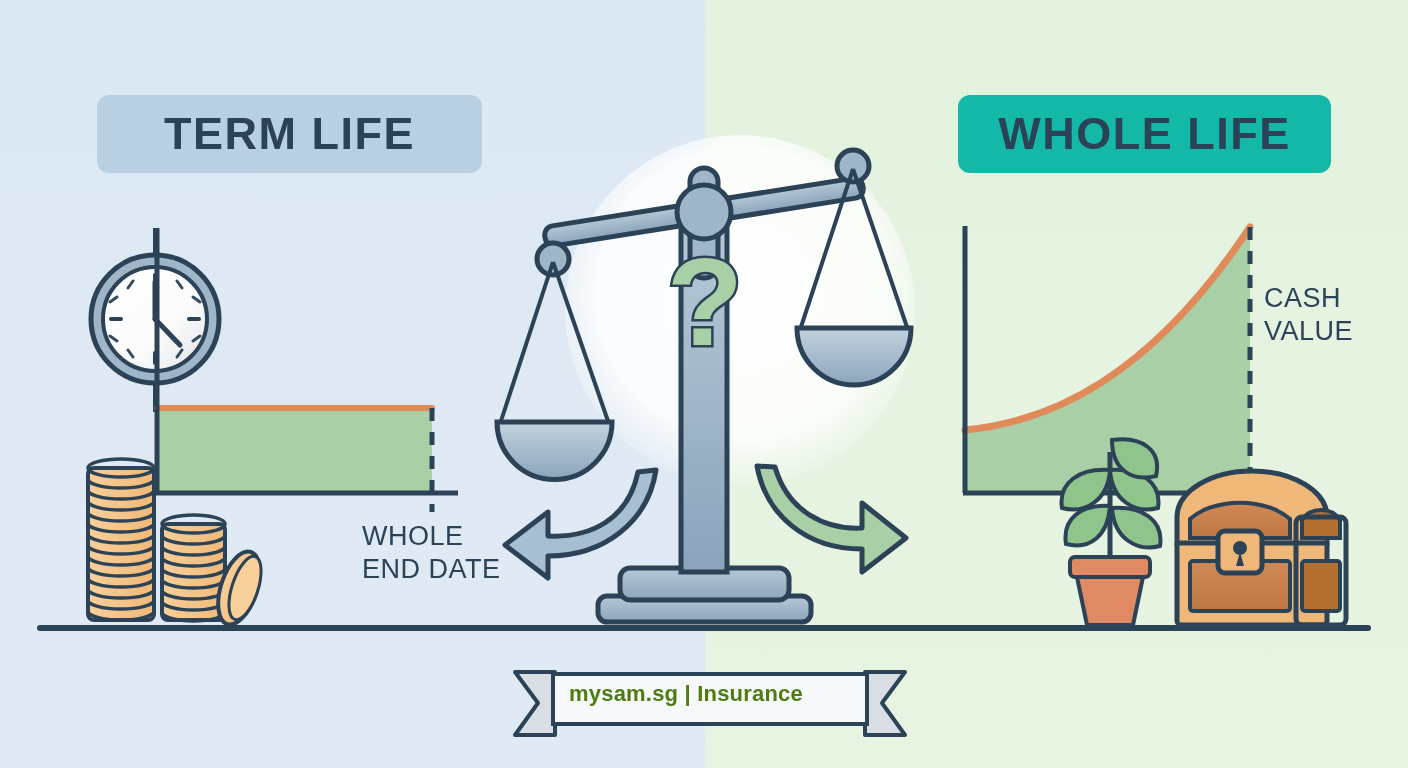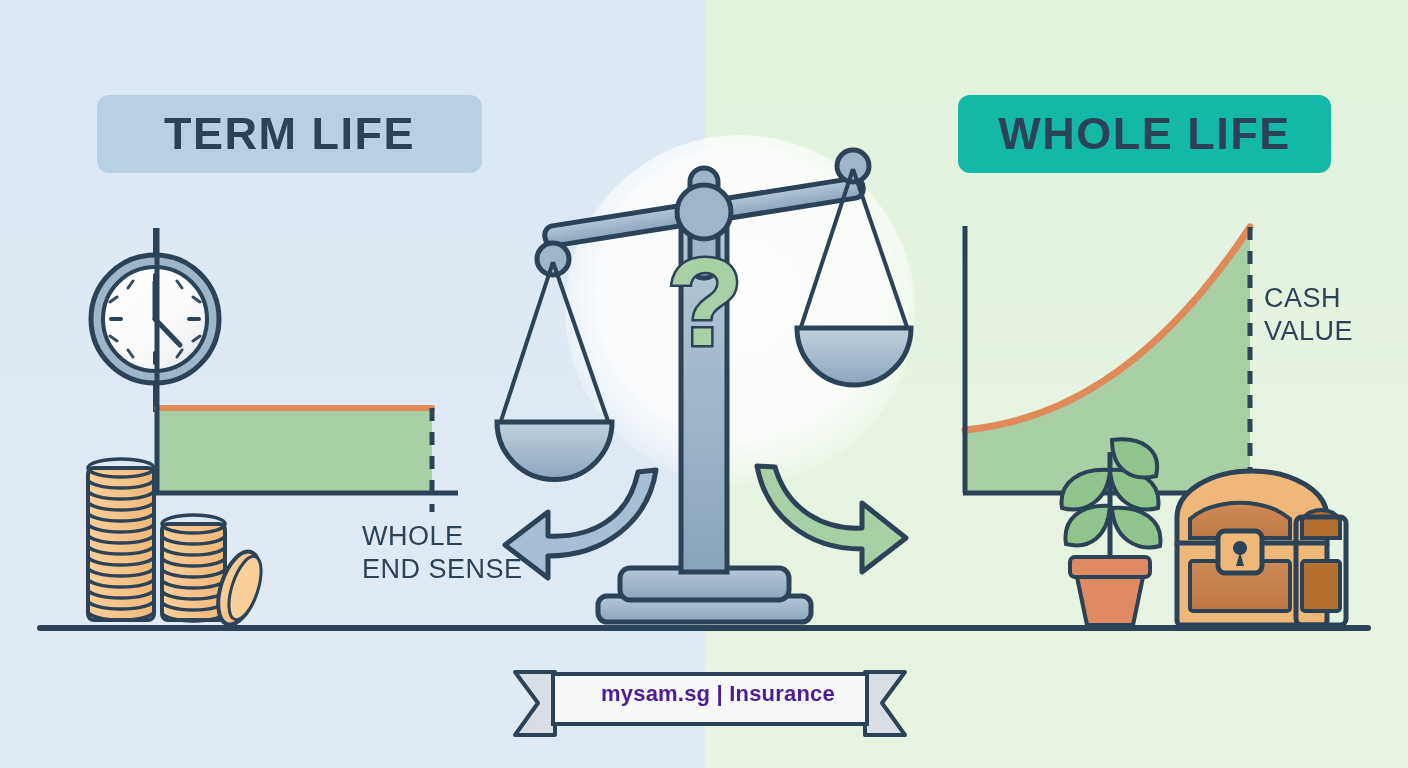--- a/index.html
+++ b/index.html
@@ -44,22 +44,22 @@
   }
   #lbl-fixed{left:362px;top:520px;width:180px;}
   #lbl-cash{left:1264px;top:282px;width:150px;}
   #lbl-financial{
     left:600px;top:368px;width:220px;
     text-align:center;font-weight:bold;font-size:30px;line-height:36px;
     color:#2b4257;
   }
 
   #ribbon-text{
-    position:absolute;left:568px;top:681px;width:300px;
-    text-align:center;font-size:22px;font-weight:bold;color:#4c1d95;
+    position:absolute;left:536px;top:681px;width:300px;
+    text-align:center;font-size:22px;font-weight:bold;color:#4d7c0f;
     letter-spacing:0.2px;
   }
 </style>
 </head>
 <body>
 
 <div id="stage">
 
   <div id="left-half" class="half"></div>
   <div id="right-half" class="half"></div>
@@ -243,21 +243,21 @@
 
     <g>
       <path d="M515 672 L 555 672 L 555 735 L 515 735 L 538 703 Z" fill="#d8dee4" stroke="#2b4257" stroke-width="4" stroke-linejoin="round"></path>
       <path d="M905 672 L 865 672 L 865 735 L 905 735 L 882 703 Z" fill="#d8dee4" stroke="#2b4257" stroke-width="4" stroke-linejoin="round"></path>
       <rect x="553" y="674" width="314" height="50" fill="#f7f8f9" stroke="#2b4257" stroke-width="4"></rect>
     </g>
   </svg>
 
   <div class="lbl" id="lbl-fixed">
     <div>WHOLE</div>
-    <div>END SENSE</div>
+    <div>END DATE</div>
   </div>
 
   <div class="lbl" id="lbl-cash">
     <div>CASH</div>
     <div>VALUE</div>
   </div>
 
   <div id="lbl-financial">
     <div>FINANCIAL</div>
     <div>SENSE?</div>

